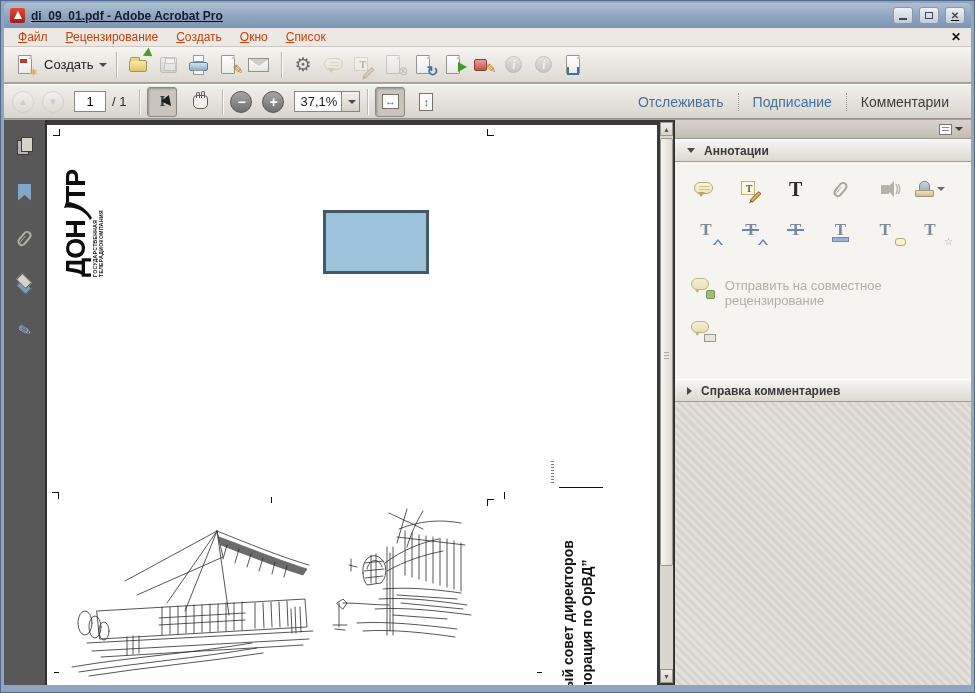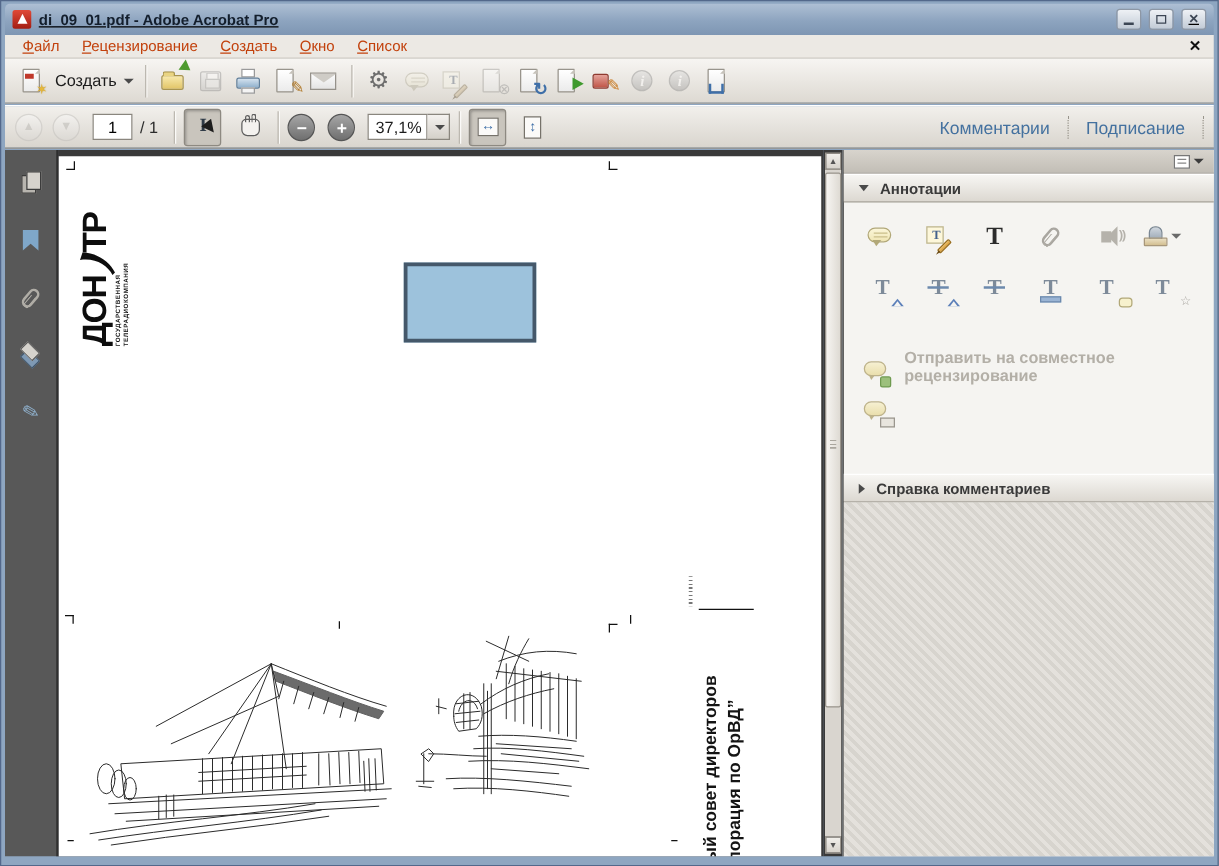--- a/index.html
+++ b/index.html
@@ -185,21 +185,21 @@
   .minibub{position:absolute;right:-6px;bottom:-4px;width:11px;height:8px;background:#f7f1cd;border:1px solid #b2a878;border-radius:3px;}
   .ministar{position:absolute;right:-8px;bottom:-5px;font-size:10px;color:#a8a5a0;}
   .stamp{position:relative;width:18px;height:16px;}
   .stamp::before{content:"";position:absolute;left:4px;top:0;width:9px;height:9px;background:linear-gradient(#cfd6de,#9fabb8);border:1px solid #7a8793;border-radius:5px 5px 2px 2px;}
   .stamp::after{content:"";position:absolute;left:0;bottom:0;width:17px;height:5px;background:linear-gradient(#eadfc2,#d3bf92);border:1px solid #a8977a;border-radius:1px;}
   .spk{position:relative;width:8px;height:9px;background:#b5b2ab;}
   .spk::before{content:"";position:absolute;left:5px;top:-4px;border-top:8px solid transparent;border-bottom:8px solid transparent;border-right:8px solid #b5b2ab;}
   .spk::after{content:"))";position:absolute;left:14px;top:-2px;color:#b5b2ab;font-size:10px;font-weight:bold;letter-spacing:-1px;}
 
   .rev-items{height:113px;padding:12px 0 0 16px;display:flex;flex-direction:column;gap:13px;}
-  .rev-item{display:flex;align-items:flex-end;gap:11px;font-weight:bold;}
+  .rev-item{display:flex;align-items:flex-start;gap:11px;}
   .rev-item span.txt{font-size:13px;color:#b3afa7;}
   .rev-ic{position:relative;width:24px;height:19px;}
   .rbub{position:absolute;left:0;top:0;width:18px;height:12px;background:linear-gradient(#f6f0d2,#eadfad);border:1px solid #bdb28a;border-radius:6px;}
   .rbub::after{content:"";position:absolute;left:3px;bottom:-4px;border-left:2px solid transparent;border-right:3px solid transparent;border-top:4px solid #bdb28a;}
   .rbadge-g{position:absolute;right:-1px;bottom:-2px;width:9px;height:9px;background:#9cc07c;border:1px solid #6f9a50;border-radius:2px;}
   .rbadge-env{position:absolute;right:-1px;bottom:-2px;width:12px;height:8px;background:#e8e5de;border:1px solid #9a968e;}
   .rpage{position:absolute;left:2px;top:1px;width:13px;height:16px;background:#f2f0ea;border:1px solid #a09c93;}
   .rpage::after{content:"";position:absolute;right:-5px;top:-4px;width:9px;height:6px;background:#f6f0d2;border:1px solid #bdb28a;border-radius:2px;}
 
   .hatch{flex:1;background:repeating-linear-gradient(45deg,#e4e1dc 0 3px,#d7d4ce 3px 6px);}
@@ -360,24 +360,25 @@
       </span>
     <span class="vsep"></span>
     <span class="tbtn pressed">
         <span class="fitw"></span>
       </span>
     <span style="width:6px;"></span>
     <span class="tbtn">
         <span class="fitp"></span>
       </span>
     <span class="navtabs">
-      <span class="navtab">Комментарии</span>
+      <span class="navtab">Отслеживать</span>
       <span class="vdots"></span>
       <span class="navtab">Подписание</span>
       <span class="vdots"></span>
+      <span class="navtab active">Комментарии</span>
     </span>
   </div>
 
   <div class="workspace">
 
     <div class="sidebar">
       <span class="sbi">
           <span class="pages-ic">
             <span></span>
             <span></span>

